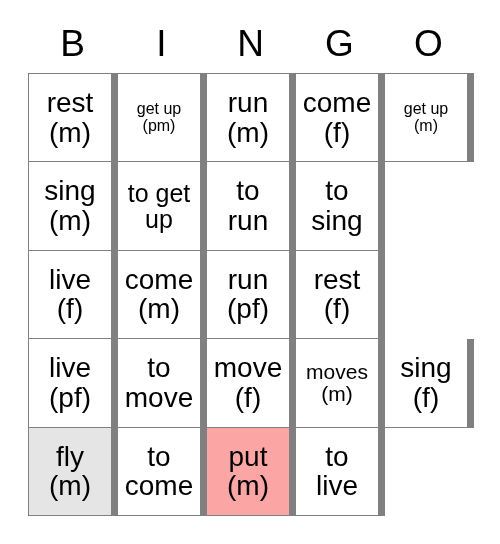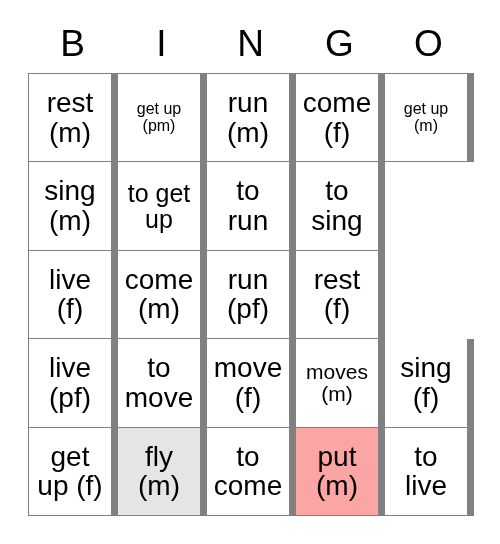--- a/index.html
+++ b/index.html
@@ -171,24 +171,20 @@
           <div class="cell-text fs-xs">moves
 (m)</div>
         </div>
       <div class="cell" style="border-right-color: rgb(128, 128, 128); border-bottom-color: rgb(128, 128, 128); background: rgb(255, 255, 255);">
           <div class="cell-text fs-lg">sing
 (f)</div>
         </div>
     </div>
 
     <div class="grid-row">
-      <div class="cell" style="border-right-color: rgb(128, 128, 128); border-bottom-color: rgb(128, 128, 128); background: rgb(255, 255, 255);">
-          <div class="cell-text fs-lg">get
-up (f)</div>
-        </div>
       <div class="cell" style="border-right-color: rgb(128, 128, 128); border-bottom-color: rgb(128, 128, 128); background: #e5e5e5;">
           <div class="cell-text fs-lg">fly
 (m)</div>
         </div>
       <div class="cell" style="border-right-color: rgb(128, 128, 128); border-bottom-color: rgb(128, 128, 128); background: rgb(255, 255, 255);">
           <div class="cell-text fs-lg">to
 come</div>
         </div>
       <div class="cell" style="border-right-color: rgb(128, 128, 128); border-bottom-color: rgb(128, 128, 128); background: #fca5a5;">
           <div class="cell-text fs-lg">put

